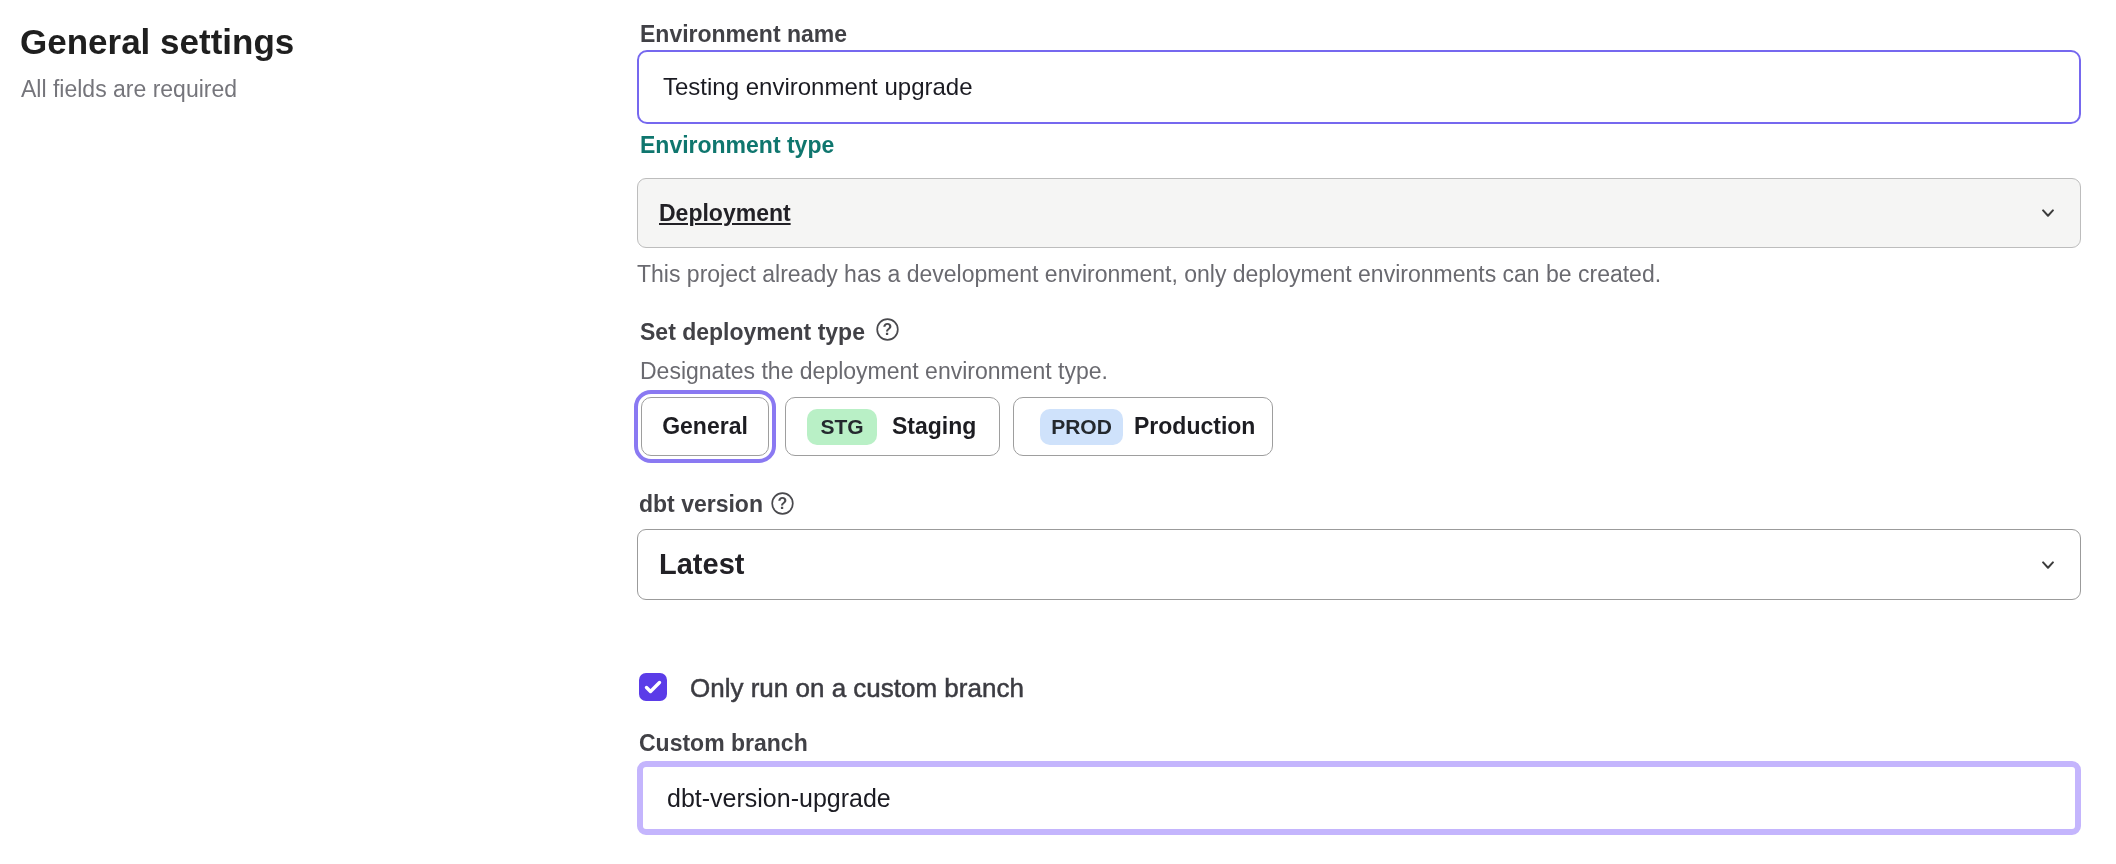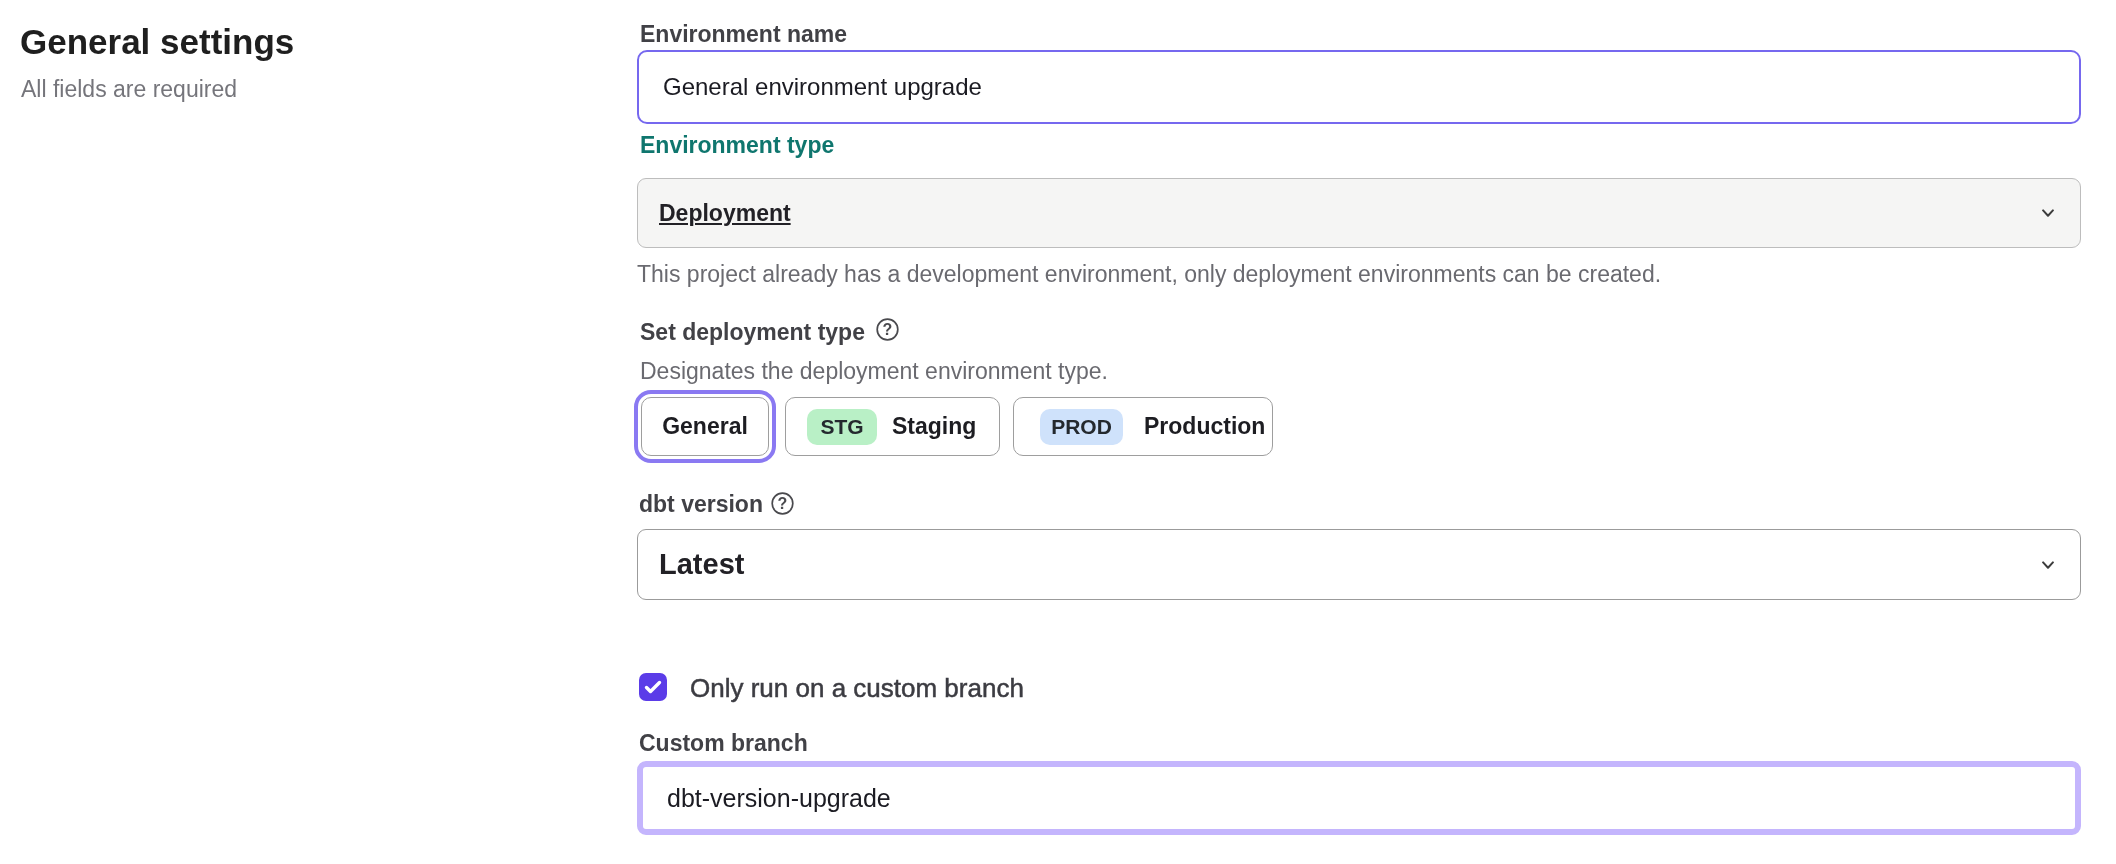--- a/index.html
+++ b/index.html
@@ -15,32 +15,32 @@
 #f2 { left:637px; top:178px; width:1444px; height:70px; border:1px solid #bdbdbd; border-radius:9px; background:#f5f5f4; display:flex; align-items:center; padding-left:21px; font-size:23px; font-weight:bold; color:#222126;text-decoration:underline; }
 #f3 { left:637px; top:529px; width:1444px; height:71px; border:1px solid #9b9b9b; border-radius:9px; background:#fff; display:flex; align-items:center; padding-left:21px; font-size:29px; font-weight:bold; color:#222126; }
 #f4 { left:637px; top:761px; width:1444px; height:74px; border:6px solid #c4b5fd; border-radius:9px; background:#fff; display:flex; align-items:center; padding-left:24px; font-size:25px; color:#1b1b22; }
 .chev { position:absolute; right:26px; top:50%; margin-top:-4px; }
 .btn { position:absolute; top:397px; height:59px; background:#fff; border:1px solid #9e9e9e; border-radius:10px; display:flex; align-items:center; font-size:23px; font-weight:bold; color:#1d1d22; }
 #bGeneral { left:641px; width:128px; justify-content:center; outline:4px solid #8a79f2; outline-offset:3px; }
 #bStaging { left:785px; width:215px; padding-left:21px; }
 #bProd { left:1013px; width:260px; padding-left:26px; }
 .badge { height:36px; border-radius:10px; display:flex; align-items:center; justify-content:center; font-size:21px; font-weight:bold; color:#24292e; }
 #stg { width:70px; background:#b9f0c6; margin-right:15px; }
-#prod { width:83px; background:#cfe2fb; margin-right:21px; }
+#prod { width:83px; background:#cfe2fb; margin-right:11px; }
 #cb { left:639px; top:673px; width:28px; height:28px; border-radius:7px; background:#5b3ce8; display:flex; align-items:center; justify-content:center; }
 .qm { display:inline-block; vertical-align:-4px; margin-left:8px; }
 </style>
 </head>
 <body>
 <div id="page">
   <div class="abs h1">General settings</div>
   <div class="abs sub">All fields are required</div>
 
   <div class="abs label" style="left:640px; top:21px;">Environment name</div>
-  <div class="abs" id="f1">General environment upgrade</div>
+  <div class="abs" id="f1">Testing environment upgrade</div>
 
   <div class="abs label" style="left:640px; top:132px; color:#0f766e;">Environment type</div>
   <div class="abs" id="f2">Deployment
     <svg class="chev" width="12" height="9" viewBox="0 0 12 9">
         <path d="M1.1 1.4 L6 6.7 L10.9 1.4" fill="none" stroke="#3c3c3c" stroke-width="2" stroke-linecap="round" stroke-linejoin="round"></path>
       </svg>
   </div>
   <div class="abs gray" style="left:637px; top:261px;">This project already has a development environment, only deployment environments can be created.</div>
 
   <div class="abs label" style="left:640px; top:318px;">Set deployment type<svg class="qm" style="vertical-align:-1px; margin-left:11px;" width="23" height="23" viewBox="0 0 23 23">

